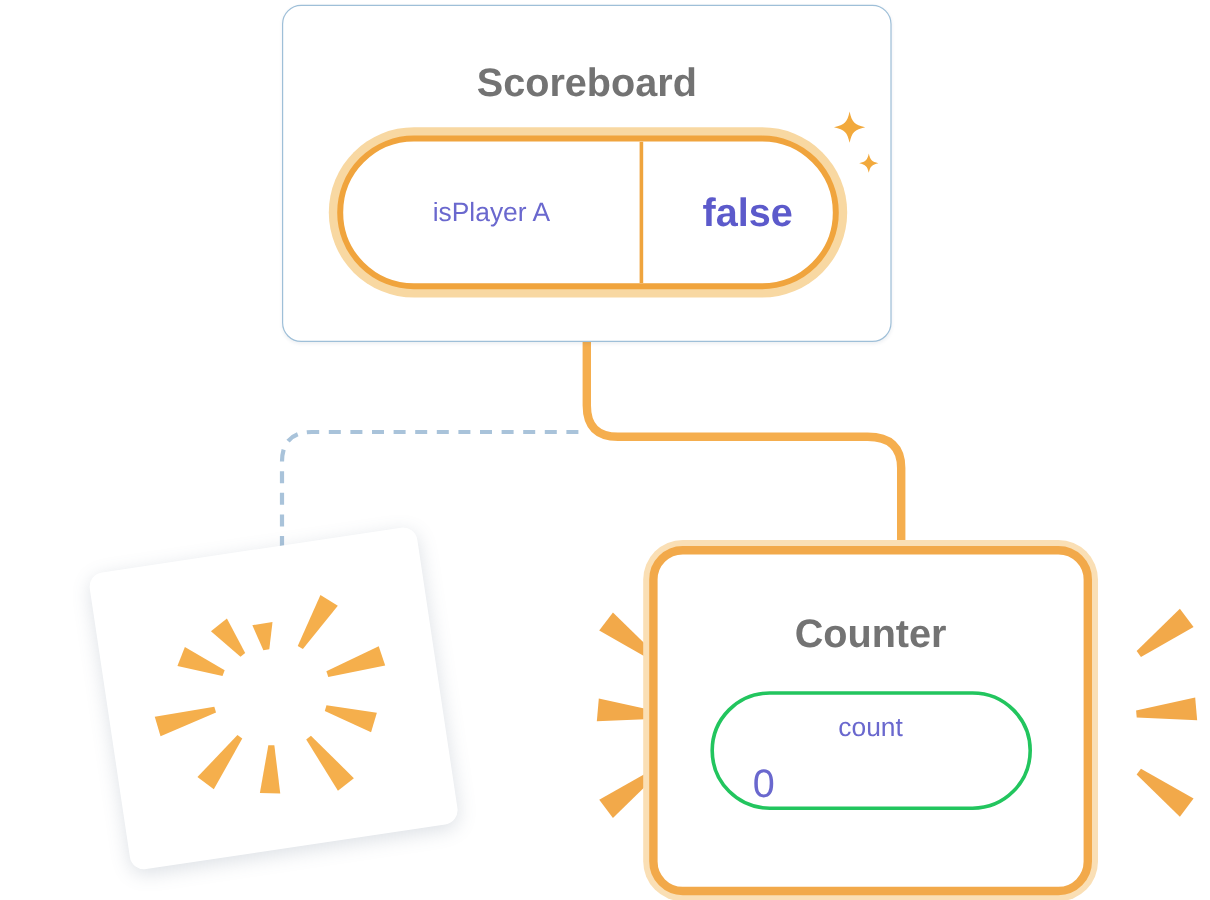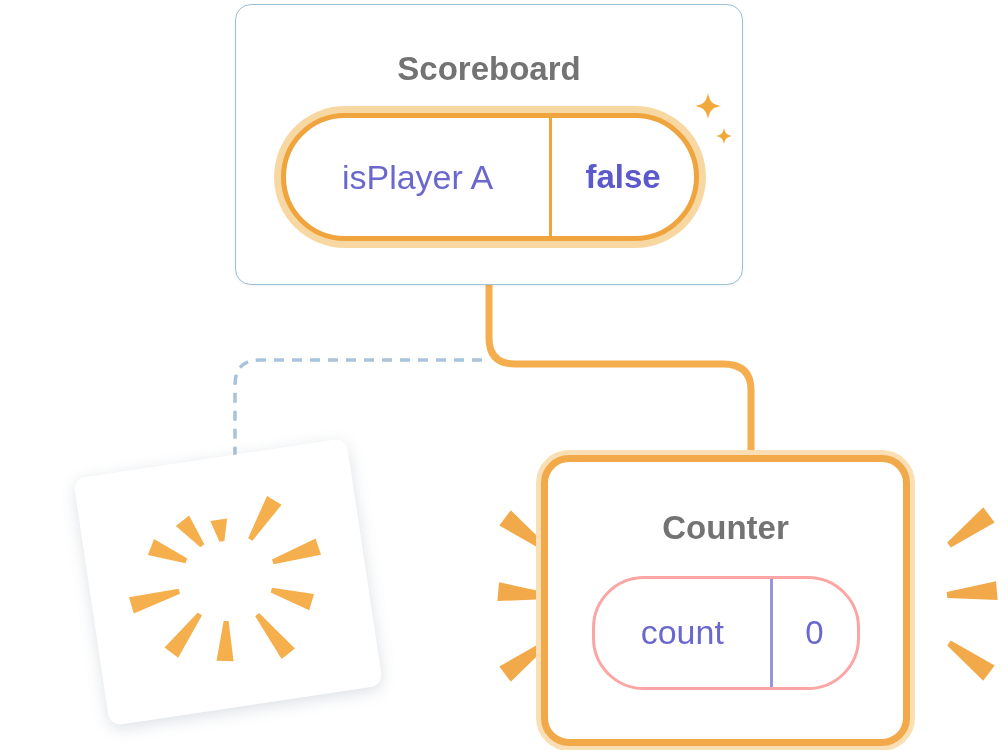--- a/index.html
+++ b/index.html
@@ -32,42 +32,42 @@
     display:flex;align-items:stretch;box-sizing:border-box;
     background:#ffffff;overflow:hidden;
   }
   .orange-pill{
     position:absolute;left:45px;top:108px;width:418px;height:128px;
     border:5px solid #F0A43D;border-radius:70px;
     box-shadow:0 0 0 7px #F8D8A2;
   }
   .pill-key{
     flex:1;display:flex;align-items:center;justify-content:center;
-    font-size:34px;color:#6A68CE;white-space:nowrap;
+    font-size:22px;color:#6A68CE;white-space:nowrap;
   }
   .pill-divider-orange{width:3px;background:#EFA43D;}
   .pill-divider-purple{width:2.5px;background:#9896DB;}
   .pill-value{
     display:flex;align-items:center;justify-content:center;
     font-size:33px;color:#6A68CE;
   }
-  .orange-pill .pill-value{width:142px;font-weight:700;color:#5C5ACB;}
+  .orange-pill .pill-value{width:142px;font-weight:700;color:#5C5ACB;padding-left:16px;}
 
   .sparkles{position:absolute;left:455px;top:84px;}
 
   
   .counter-card{
     left:541px;top:455px;width:369px;height:291px;
     border:7px solid #F2A94A;border-radius:28px;
     box-shadow:0 0 0 5px #FADFB5;
   }
   .counter-card .card-title{margin-top:46px;}
   .purple-pill{
-    margin:28px auto 0;width:268px;height:114px;
-    border:3px solid #fca5a5;border-radius:52px;
+    margin:28px auto 0;width:268px;height:99px;
+    border:3px solid #22c55e;border-radius:52px;flex-direction:column;
   }
   .purple-pill .pill-value{width:84px;}
 
   
   .destroyed-card{
     left:90px;top:457px;width:276px;height:250px;
     border-radius:12px;
     box-shadow:0 4px 16px rgba(80,100,125,0.20);
     transform:rotate(-8.5deg);
   }

